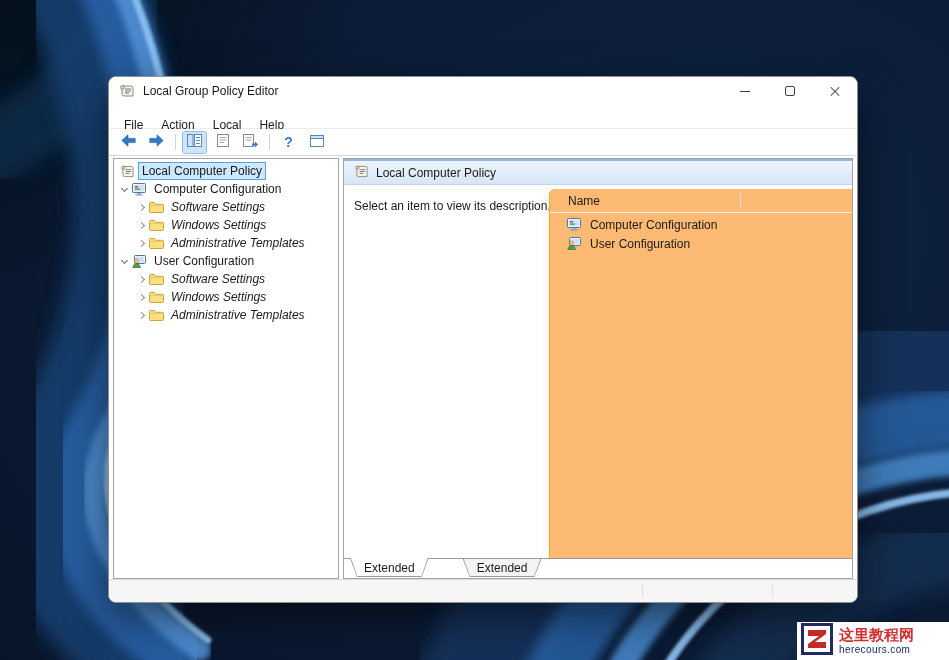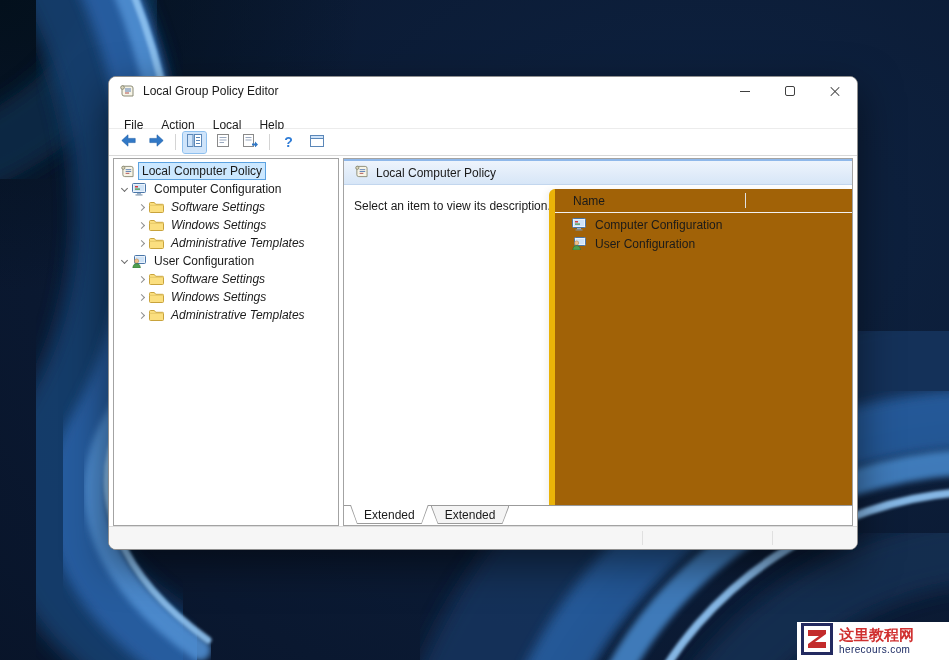--- a/index.html
+++ b/index.html
@@ -10,21 +10,21 @@
     background:
       radial-gradient(520px 420px at 0% 0%, #03101c 0%, rgba(3,16,28,0) 70%),
       radial-gradient(1250px 950px at 75% 35%, #0e2342 0%, #0a1830 55%, #060f20 100%);
   }
 
   
   .wallpaper { position:absolute; inset:0; z-index:0; }
 
   
   .window {
-    position:absolute; left:108px; top:76px; width:750px; height:474px;
+    position:absolute; left:108px; top:76px; width:750px; height:527px;
     background:#ffffff; border:1px solid #8f8f8f; border-radius:8px;
     box-shadow:0 14px 42px rgba(0,0,0,.5);
     display:flex; flex-direction:column; overflow:hidden;
     font-size:12px; color:#1a1a1a; z-index:2;
   }
 
   .titlebar { height:28px; flex:0 0 auto; display:flex; align-items:center; padding-left:10px; background:#fff; }
   .title-icon { width:16px; height:16px; margin-right:8px; display:flex; align-items:center; }
   .titlebar-controls { margin-left:auto; display:flex; height:100%; }
   .tb-btn { width:45px; height:100%; display:flex; align-items:center; justify-content:center; }
@@ -64,30 +64,30 @@
   .content-pane { flex:1 1 auto; min-width:0; border:1px solid #a3a3a3; background:#fff; display:flex; flex-direction:column; }
   .content-header {
     height:26px; flex:0 0 auto; display:flex; align-items:center; gap:7px; padding-left:10px;
     background:linear-gradient(#eef4fc,#d7e6f7);
     border-top:2px solid #8fb8ea; border-bottom:1px solid #c2d6ee;
   }
   .content-body { flex:1 1 auto; min-height:0; position:relative; background:#fff; }
   .description { position:absolute; left:10px; top:14px; color:#1a1a1a; }
   .list-card {
     position:absolute; left:205px; right:0; top:4px; bottom:0;
-    background:#a16207; border-left:6px solid #eab308; border-top-left-radius:6px;
+    background:#fdba74; border-left:1px solid #eab308; border-top-left-radius:6px;
     box-shadow:-3px 0 6px rgba(0,0,0,.05);
   }
   .list-header { height:24px; display:flex; align-items:center; padding-left:18px; position:relative; border-bottom:1px solid #f1f1f1; }
   .col-sep { position:absolute; left:190px; top:4px; bottom:4px; width:1px; background:#e0e0e0; }
   .list-rows { padding-top:2px; }
   .list-row { height:19px; display:flex; align-items:center; gap:5px; padding-left:16px; }
 
   
-  .tab-strip { height:20px; flex:0 0 auto; border-top:1px solid #9b9b9b; display:flex; padding-left:6px; background:#fff; }
+  .tab-strip { height:20px; flex:0 0 auto; border-top:1px solid #9b9b9b; display:flex; padding-left:6px; background:#fff;gap:32px; }
   .tab { position:relative; height:18px; padding:0 14px; display:flex; align-items:center; margin-right:2px; }
   .tab::before { content:''; position:absolute; inset:0; clip-path:polygon(0 0,100% 0,calc(100% - 7px) 100%,7px 100%); background:#9b9b9b; }
   .tab::after  { content:''; position:absolute; left:1px; right:1px; top:0; bottom:1px; clip-path:polygon(0 0,100% 0,calc(100% - 6.3px) 100%,6.3px 100%); background:#f4f4f4; }
   .tab.active::after { background:#ffffff; }
   .tab.active { margin-top:-1px; height:19px; }
   .tab-label { position:relative; z-index:1; }
 
   .statusbar { height:23px; flex:0 0 auto; background:#f6f6f6; border-top:1px solid #dcdcdc; position:relative; }
   .sb-sep { position:absolute; width:1px; top:4px; bottom:4px; background:#e0e0e0; }
   .sb-sep.s1 { left:533px; } .sb-sep.s2 { left:663px; }

